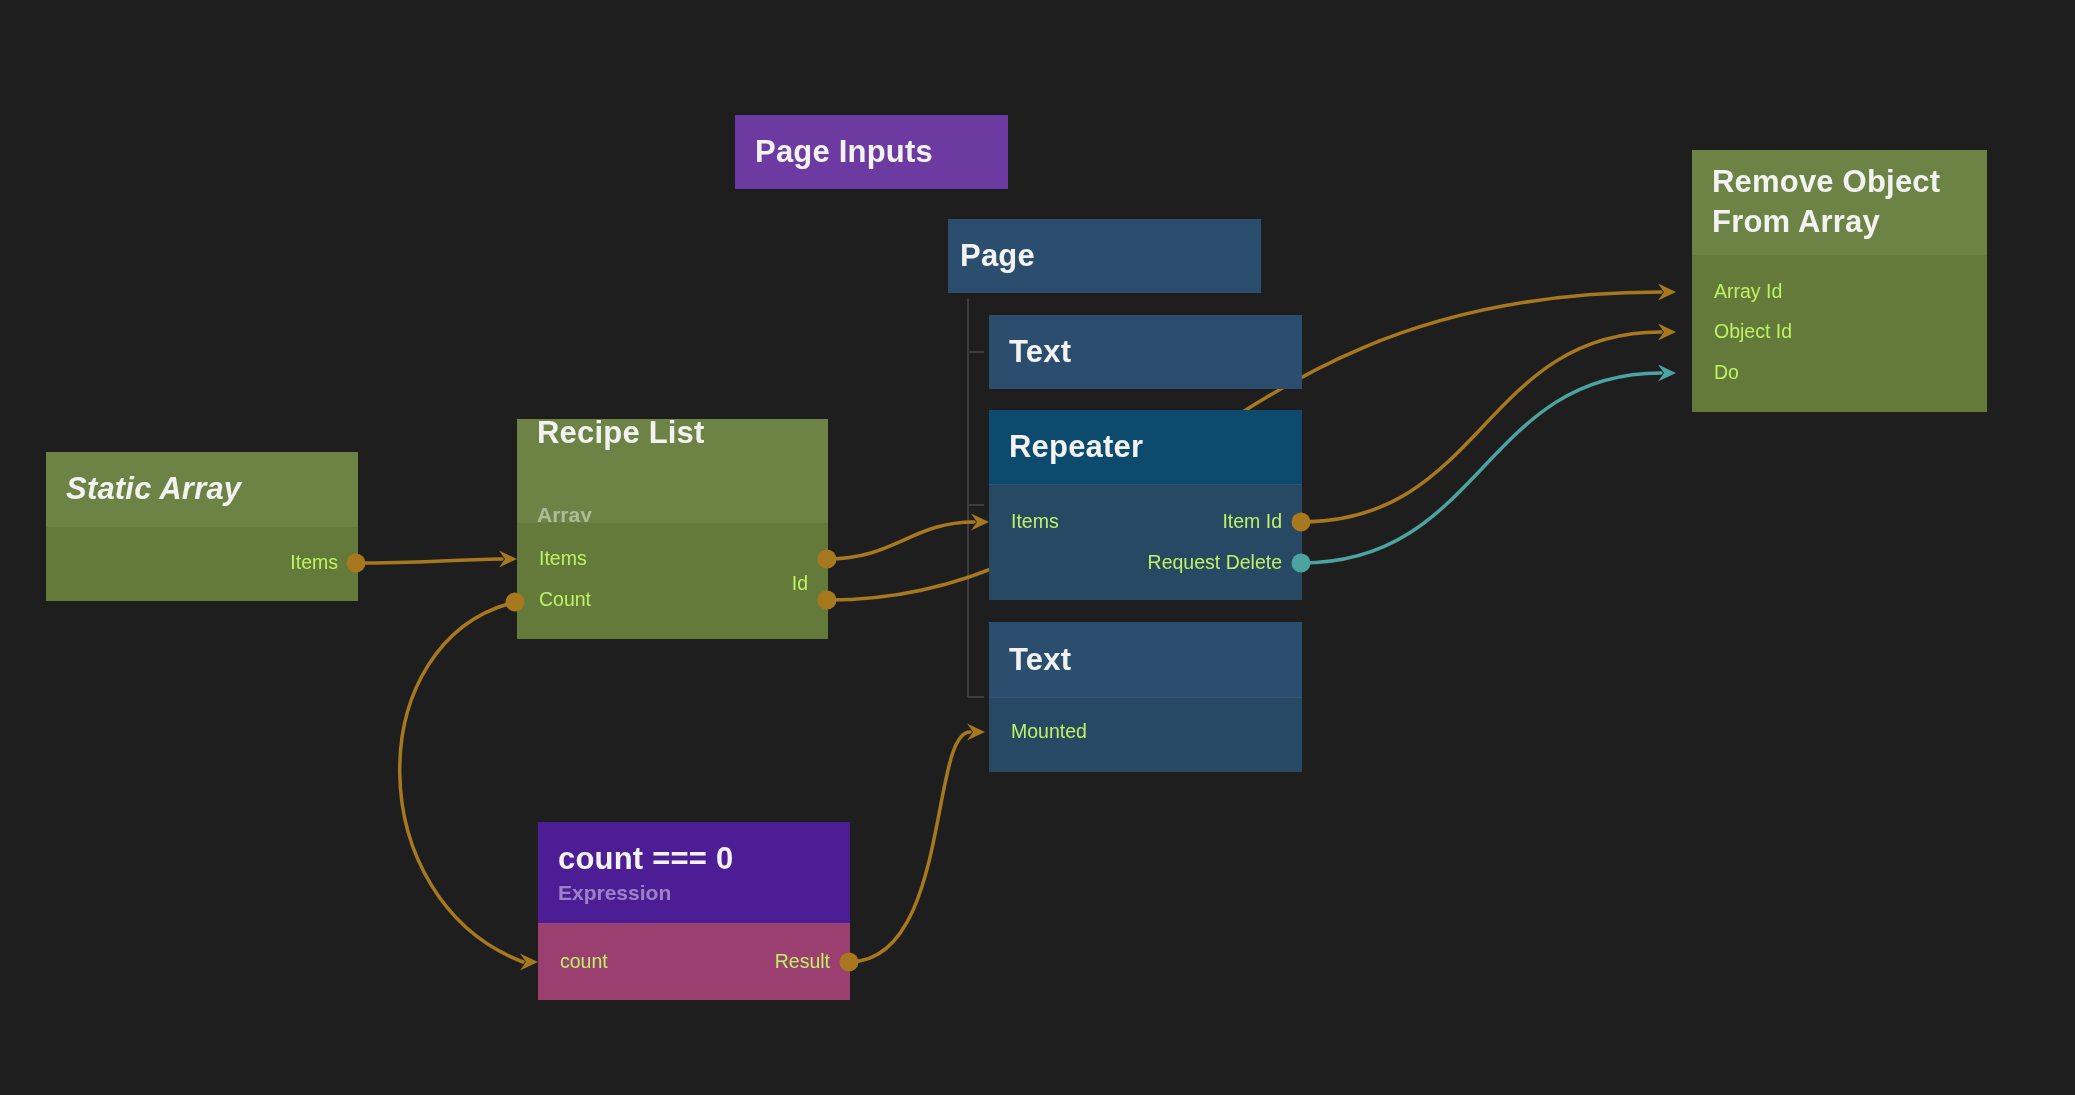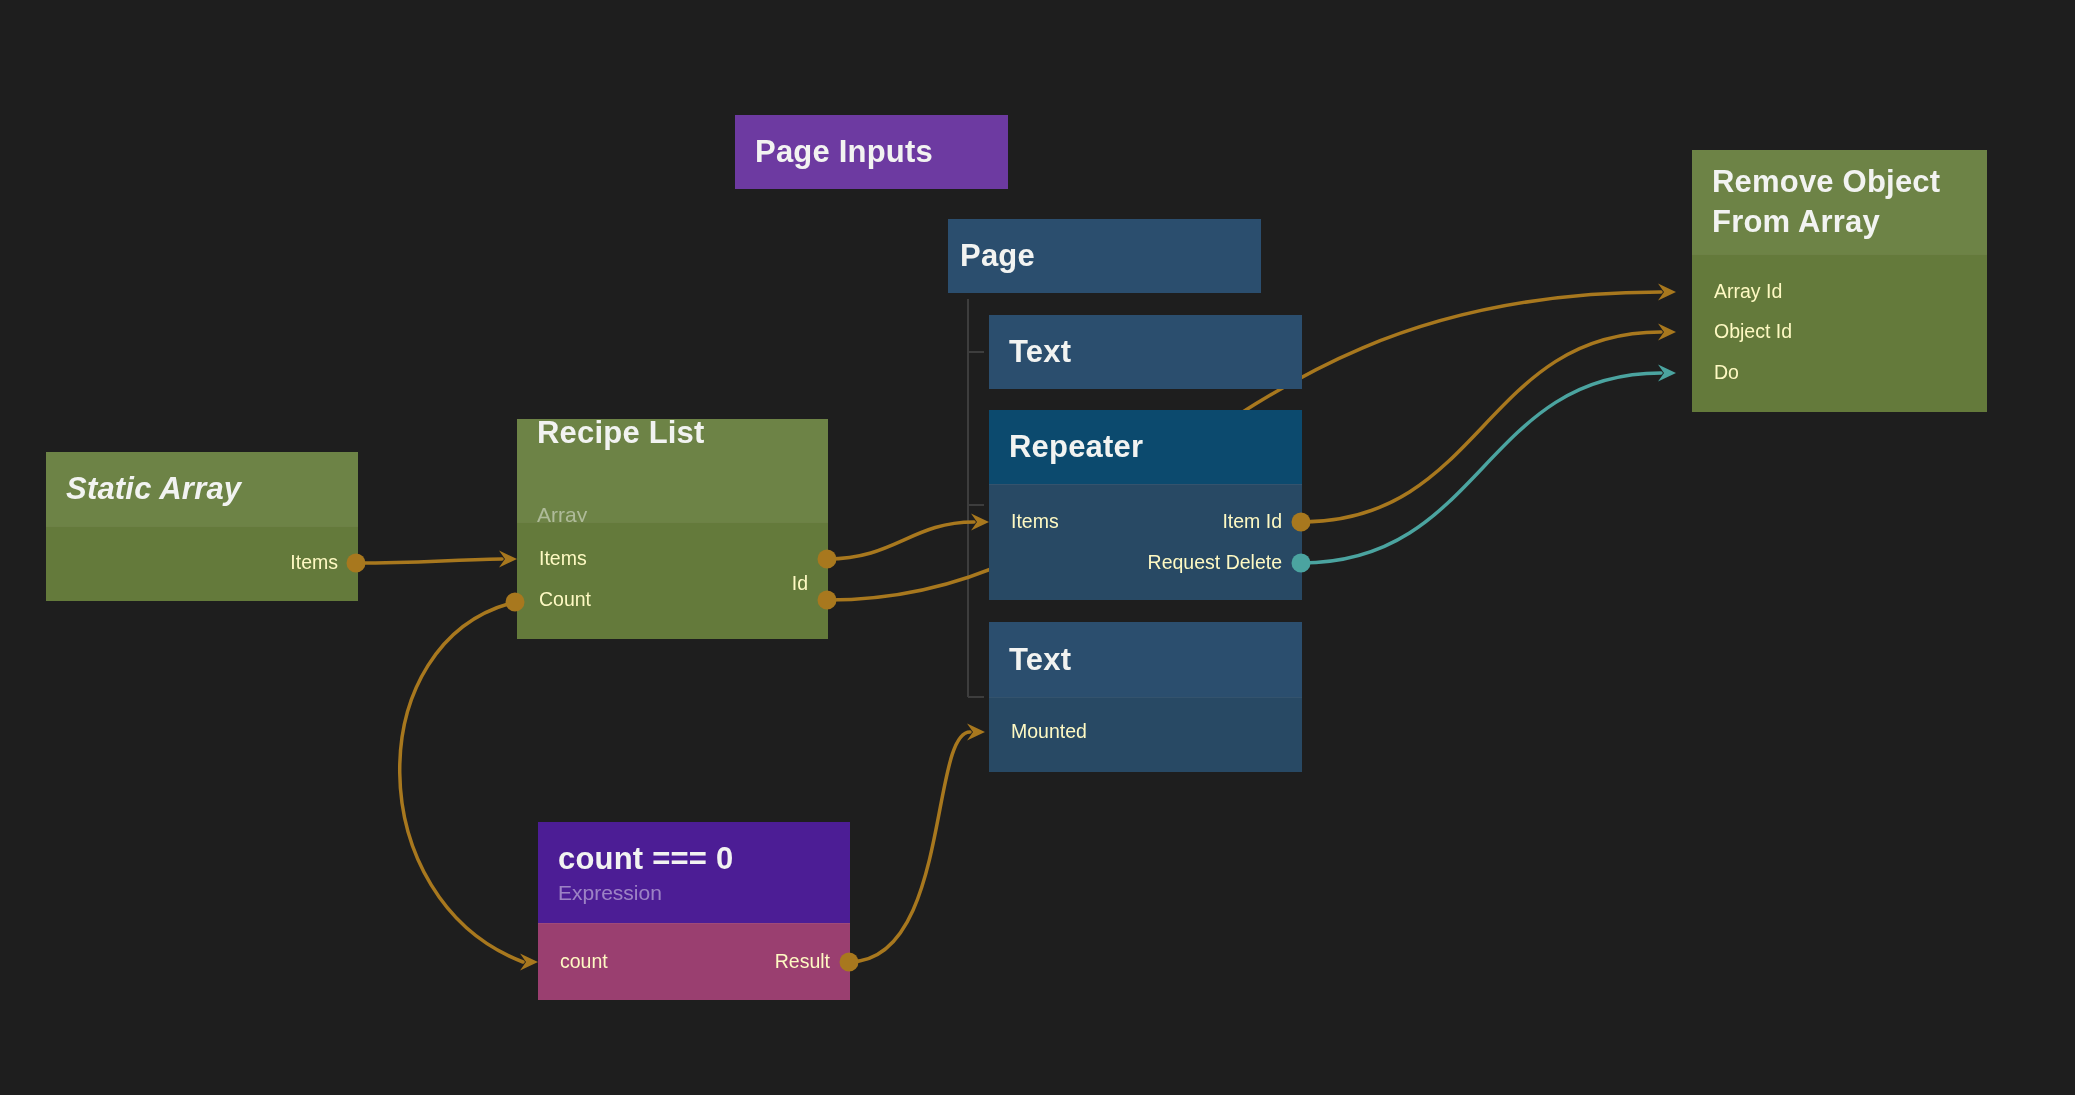--- a/index.html
+++ b/index.html
@@ -27,33 +27,33 @@
     color:#f2f3f1;
     font-size:31px;
     font-weight:600;
     letter-spacing:.2px;
     line-height:1.28;
     max-width:242px;
   }
   .node-subtitle{
     color:rgba(255,255,255,0.45);
     font-size:21px;
-    font-weight:400;
+    font-weight:700;
     line-height:1.25;
     margin-top:2px;
   }
   .node-body{
     position:relative;
     box-sizing:border-box;
     box-shadow:inset 0 1px 0 rgba(255,255,255,0.06);
   }
   .port{
     position:absolute;
     transform:translateY(-50%);
-    color:#fef9c3;
+    color:#bef264;
     font-size:19.5px;
     line-height:1;
     white-space:nowrap;
     text-align:center;
   }
   .port.left{left:22px;}
   .port.right{right:20px;}
 </style>
 </head>
 <body>

